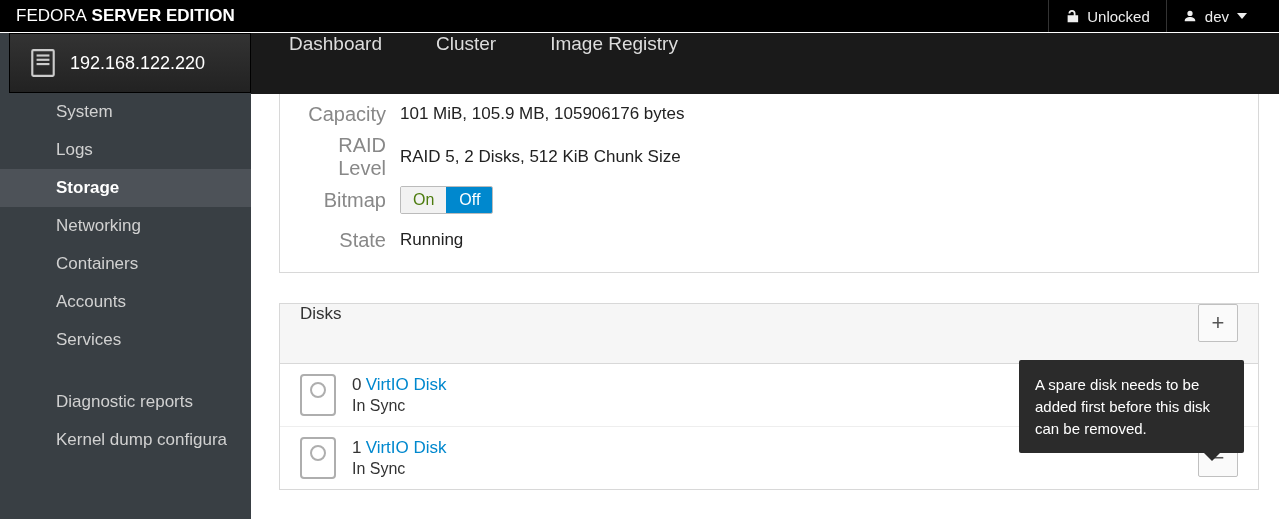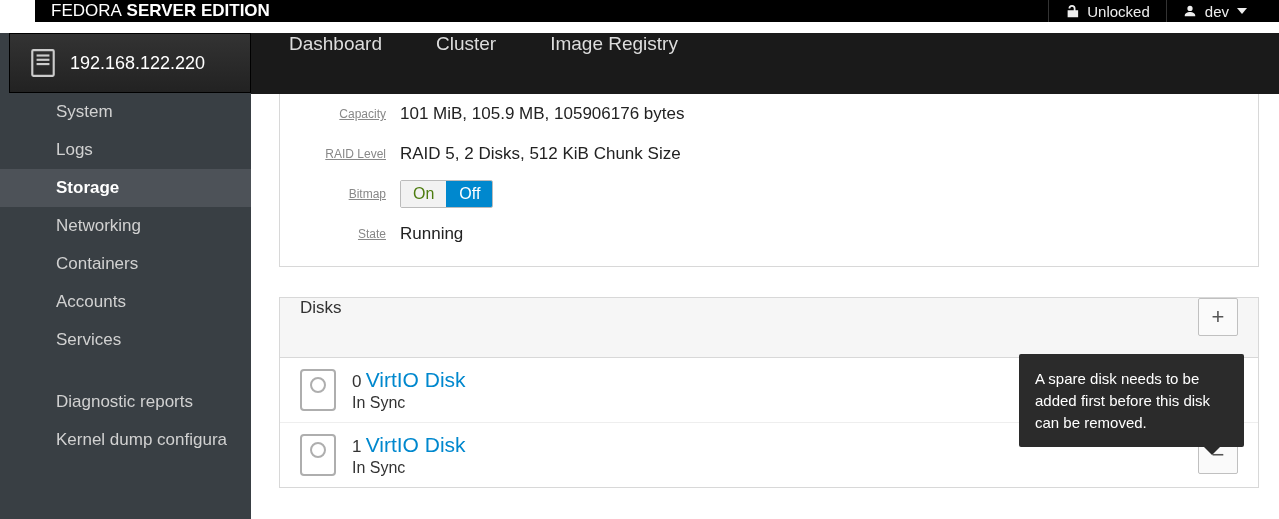--- a/index.html
+++ b/index.html
@@ -6,28 +6,27 @@
   html, body { height: 100%; }
   body {
     font-family: "Helvetica Neue", Helvetica, Arial, sans-serif;
     font-size: 15px;
     color: #333;
     background: #fff;
     overflow: hidden;
   }
 
   .topbar {
-    height: 22px;
+    height: 32px;
     background: #000;
     color: #fff;
     display: flex;
     align-items: center;
     padding: 0 16px;
     font-size: 17px;
-    margin-left: 35px;
   }
   .topbar .brand { flex: 0 0 auto; }
   .topbar .brand-thin { font-weight: 300; }
   .topbar .brand-bold { font-weight: 700; }
   .topbar .spacer { flex: 1; }
   .topbar .tcell {
     border-left: 1px solid #333;
     height: 100%;
     display: flex;
     align-items: center;
@@ -112,24 +111,23 @@
   .detail-panel {
     border: 1px solid #d8d8d8;
     border-top: none;
     padding: 0 20px 12px 20px;
   }
   .dl { display: flex; align-items: center; min-height: 40px; }
   .dl .lbl {
     width: 100px;
     text-align: right;
     color: #888;
-    font-size: 12px;
+    font-size: 20px;
     padding-right: 14px;
     flex-shrink: 0;
-    text-decoration: underline;
   }
   .dl .val { font-size: 17px; color: #222; }
 
   .seg {
     display: inline-flex;
     border: 1px solid #bbb;
     border-radius: 2px;
     overflow: hidden;
   }
   .seg .btn {
@@ -186,21 +184,21 @@
   .disk-ico::after {
     content: '';
     position: absolute;
     width: 12px; height: 12px;
     border: 2px solid #aeaeae;
     border-radius: 50%;
     top: 6px; left: 50%; transform: translateX(-50%);
   }
   .disk-info { flex: 1; }
   .disk-info .idx { color: #333; font-size: 17px; }
-  .disk-info a { color: #0088ce; font-size: 21px; text-decoration: none; }
+  .disk-info a { color: #0088ce; font-size: 17px; text-decoration: none; }
   .disk-info .st { color: #333; font-size: 16px; margin-top: 2px; }
   .disk-row .remove.disabled { opacity: 0.35; cursor: default; }
 
   .tooltip {
     position: absolute;
     top: 56px; right: -6px;
     width: 225px;
     background: #2b2b2b;
     color: #fff;
     font-size: 15px;

